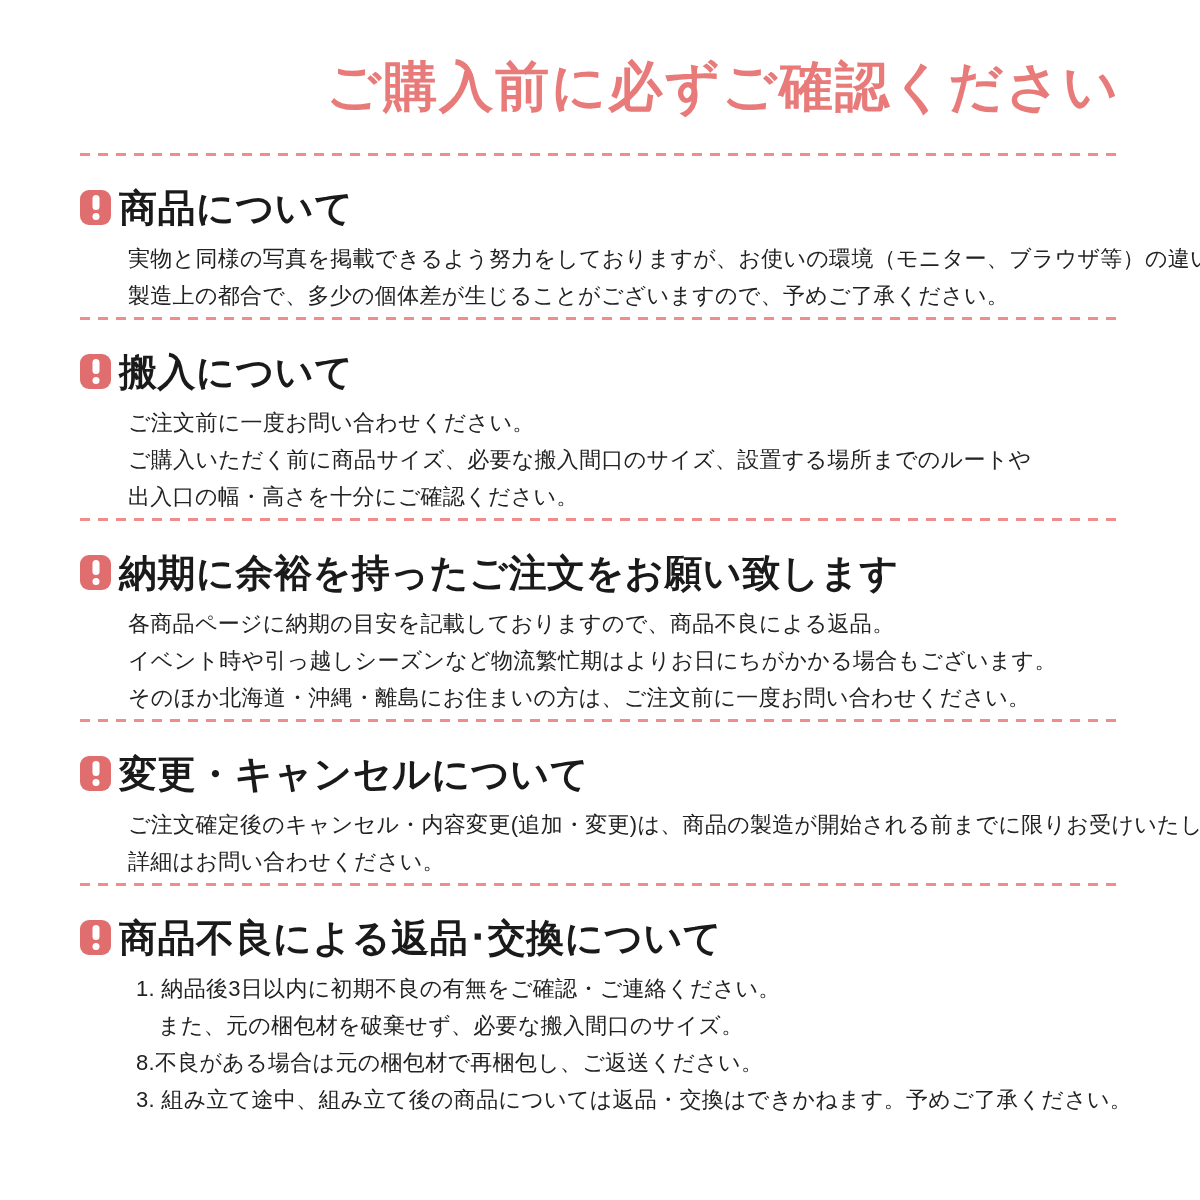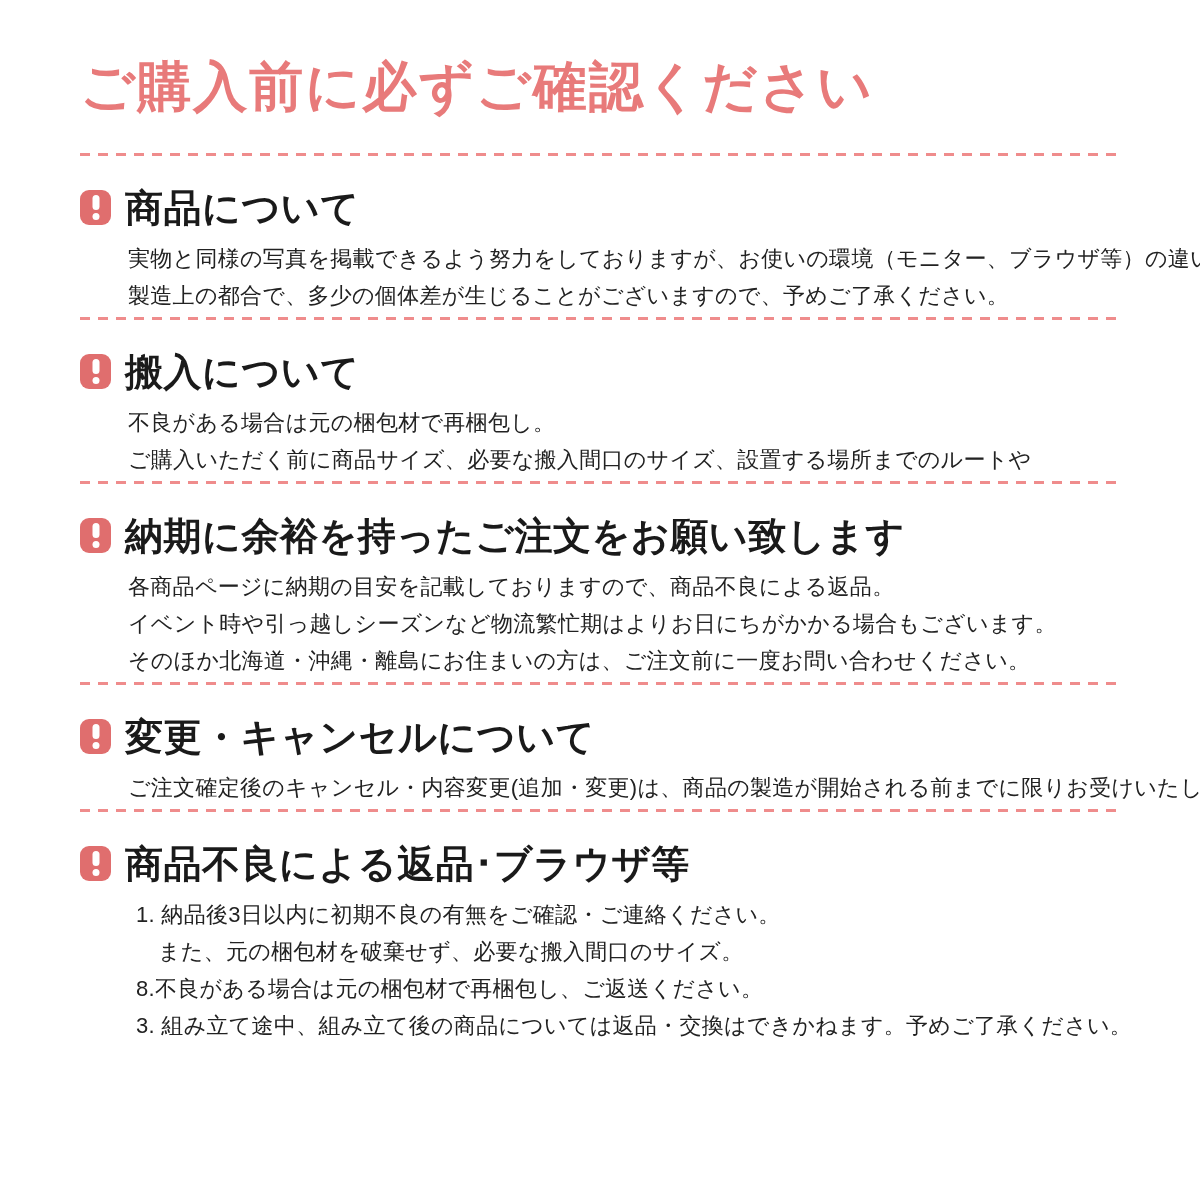--- a/index.html
+++ b/index.html
@@ -3,31 +3,31 @@
 <meta charset="utf-8">
 <style>
   html,body{margin:0;padding:0;background:#ffffff;}
   body{
     width:1200px;height:1200px;overflow:hidden;
     font-family:"Liberation Sans","DejaVu Sans",sans-serif;
     -webkit-font-smoothing:antialiased;
   }
   .page{width:1200px;height:1200px;box-sizing:border-box;padding:0 80px;}
   .page-title{
-    margin:50px 0 0;text-align:left;
+    margin:50px 0 0;text-align:right;
     font-size:54px;line-height:1.35;font-weight:bold;
     color:#e87a7a;letter-spacing:2px;
   }
   .divider{
     height:3px;margin-top:30px;border:none;
     background:repeating-linear-gradient(90deg,#ef8c8c 0 10px,transparent 10px 18px);
   }
   .divider.tight{margin-top:3px;}
   .section{margin-top:28px;}
-  .section-heading{display:flex;align-items:center;gap:14px;min-height:48px;}
+  .section-heading{display:flex;align-items:center;gap:8px;min-height:48px;}
   .notice-icon{
     flex:none;width:31px;height:35px;border-radius:9px;
     background:#e06e6e;position:relative;
   }
   .notice-icon::before{
     content:"";position:absolute;left:50%;transform:translateX(-50%);
     top:5px;width:7px;height:15px;border-radius:4px;background:#ffffff;
   }
   .notice-icon::after{
     content:"";position:absolute;left:50%;transform:translateX(-50%);
@@ -66,22 +66,23 @@
   </section>
 
   <div class="divider tight"></div>
 
   <section class="section">
     <div class="section-heading">
       <span class="notice-icon"></span>
       <span class="section-title">搬入について</span>
     </div>
     <div class="section-body">
-      <p>不良がある場合は元の梱包材で再梱包し。</p>
+      <p>ご注文前に一度お問い合わせください。</p>
       <p>ご購入いただく前に商品サイズ、必要な搬入間口のサイズ、設置する場所までのルートや</p>
+      <p>出入口の幅・高さを十分にご確認ください。</p>
     </div>
   </section>
 
   <div class="divider tight"></div>
 
   <section class="section">
     <div class="section-heading">
       <span class="notice-icon"></span>
       <span class="section-title">納期に余裕を持ったご注文をお願い致します</span>
     </div>
@@ -94,29 +95,30 @@
 
   <div class="divider tight"></div>
 
   <section class="section">
     <div class="section-heading">
       <span class="notice-icon"></span>
       <span class="section-title">変更・キャンセルについて</span>
     </div>
     <div class="section-body">
       <p>ご注文確定後のキャンセル・内容変更(追加・変更)は、商品の製造が開始される前までに限りお受けいたします。</p>
+      <p>詳細はお問い合わせください。</p>
     </div>
   </section>
 
   <div class="divider tight"></div>
 
   <section class="section">
     <div class="section-heading">
       <span class="notice-icon"></span>
-      <span class="section-title">商品不良による返品･ブラウザ等</span>
+      <span class="section-title">商品不良による返品･交換について</span>
     </div>
     <div class="section-body list-body">
       <p>1. 納品後3日以内に初期不良の有無をご確認・ご連絡ください。</p>
       <p class="continuation">また、元の梱包材を破棄せず、必要な搬入間口のサイズ。</p>
       <p>8.不良がある場合は元の梱包材で再梱包し、ご返送ください。</p>
       <p>3. 組み立て途中、組み立て後の商品については返品・交換はできかねます。予めご了承ください。</p>
     </div>
   </section>
 
 </div>

